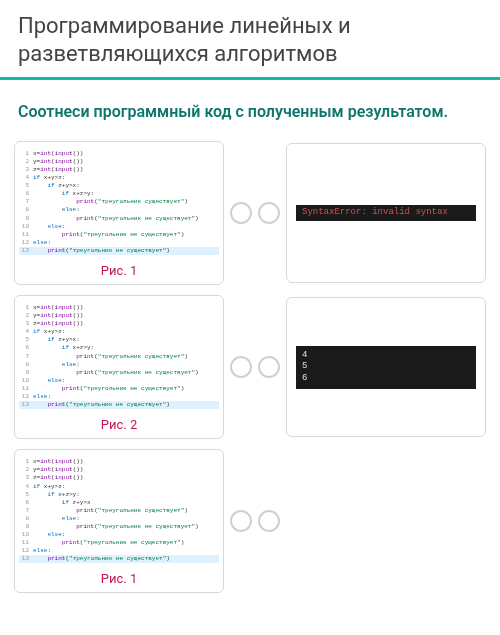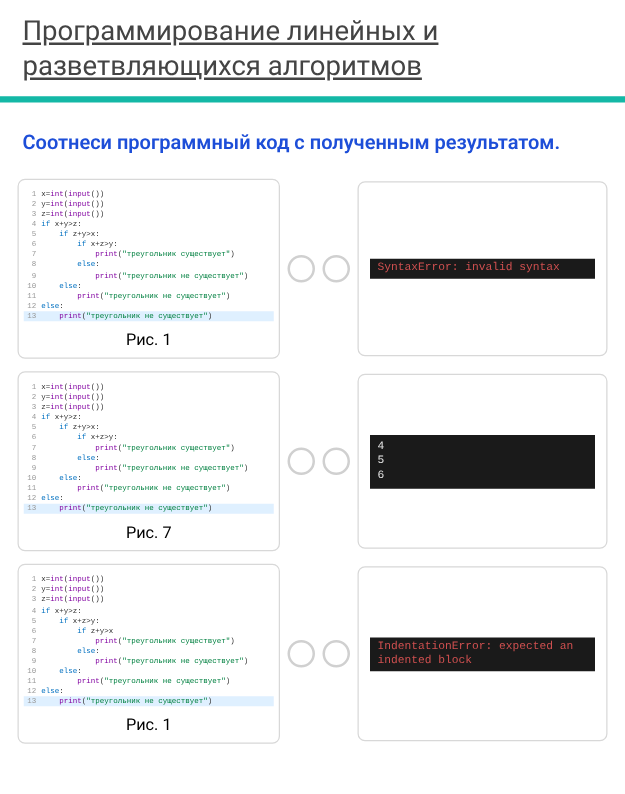--- a/index.html
+++ b/index.html
@@ -7,28 +7,27 @@
     font-family: -apple-system, BlinkMacSystemFont, "Segoe UI", Roboto, Arial, sans-serif;
     background: #fff;
     width: 500px;
     color: #333;
   }
   .page-title {
     font-size: 22px;
     font-weight: 400;
     color: #444;
     padding: 12px 18px 10px 18px;
-    border-bottom: 5px solid #14b8a6;
+    border-bottom: 3px solid #14b8a6;
     line-height: 1.25;
-    text-decoration: underline;
   }
   .instruction {
     font-size: 16px;
     font-weight: 600;
-    color: #1d4ed8;
+    color: #0f766e;
     padding: 22px 18px 14px 18px;
     line-height: 1.3;
   }
   .match-row {
     display: flex;
     align-items: center;
     padding: 4px 14px 6px 14px;
     gap: 6px;
   }
   .card {
@@ -77,21 +76,21 @@
     padding-right: 4px;
     flex-shrink: 0;
   }
   .code { color: #333; }
   .kw { color: #0070c0; }
   .fn { color: #8000a0; }
   .str { color: #008040; }
   .hl  { background: #dff0ff; }
   .caption {
     font-size: 13px;
-    color: #000000;
+    color: #be185d;
     padding: 6px 0 2px 0;
     text-align: center;
   }
   .output {
     width: 180px;
     background: #1a1a1a;
     font-family: "Courier New", monospace;
     font-size: 9px;
     padding: 4px 6px;
     color: #ddd;
@@ -145,21 +144,21 @@
         <div class="code-line "><span class="ln">5</span><span class="code">    <span class="kw">if</span> z+y&gt;x:</span></div>
         <div class="code-line "><span class="ln">6</span><span class="code">        <span class="kw">if</span> x+z&gt;y:</span></div>
         <div class="code-line "><span class="ln">7</span><span class="code">            <span class="fn">print</span>(<span class="str">"треугольник существует"</span>)</span></div>
         <div class="code-line "><span class="ln">8</span><span class="code">        <span class="kw">else</span>:</span></div>
         <div class="code-line "><span class="ln">9</span><span class="code">            <span class="fn">print</span>(<span class="str">"треугольник не существует"</span>)</span></div>
         <div class="code-line "><span class="ln">10</span><span class="code">    <span class="kw">else</span>:</span></div>
         <div class="code-line "><span class="ln">11</span><span class="code">        <span class="fn">print</span>(<span class="str">"треугольник не существует"</span>)</span></div>
         <div class="code-line "><span class="ln">12</span><span class="code"><span class="kw">else</span>:</span></div>
         <div class="code-line hl"><span class="ln">13</span><span class="code">    <span class="fn">print</span>(<span class="str">"треугольник не существует"</span>)</span></div>
       </div>
-    <div class="caption">Рис. 7</div>
+    <div class="caption">Рис. 2</div>
   </div>
   <div class="connector"></div>
   <div class="connector"></div>
   <div class="card right">
     <div class="output">
         <div class="ok">4</div>
         <div class="ok">5</div>
         <div class="ok">6</div>
       </div>
   </div>
@@ -179,18 +178,13 @@
         <div class="code-line "><span class="ln">9</span><span class="code">            <span class="fn">print</span>(<span class="str">"треугольник не существует"</span>)</span></div>
         <div class="code-line "><span class="ln">10</span><span class="code">    <span class="kw">else</span>:</span></div>
         <div class="code-line "><span class="ln">11</span><span class="code">        <span class="fn">print</span>(<span class="str">"треугольник не существует"</span>)</span></div>
         <div class="code-line "><span class="ln">12</span><span class="code"><span class="kw">else</span>:</span></div>
         <div class="code-line hl"><span class="ln">13</span><span class="code">    <span class="fn">print</span>(<span class="str">"треугольник не существует"</span>)</span></div>
       </div>
     <div class="caption">Рис. 1</div>
   </div>
   <div class="connector"></div>
   <div class="connector"></div>
-  <div class="card right">
-    <div class="output thin">
-        <div class="err">IndentationError: expected an indented block</div>
-      </div>
-  </div>
 </div>
 
 </body></html>

